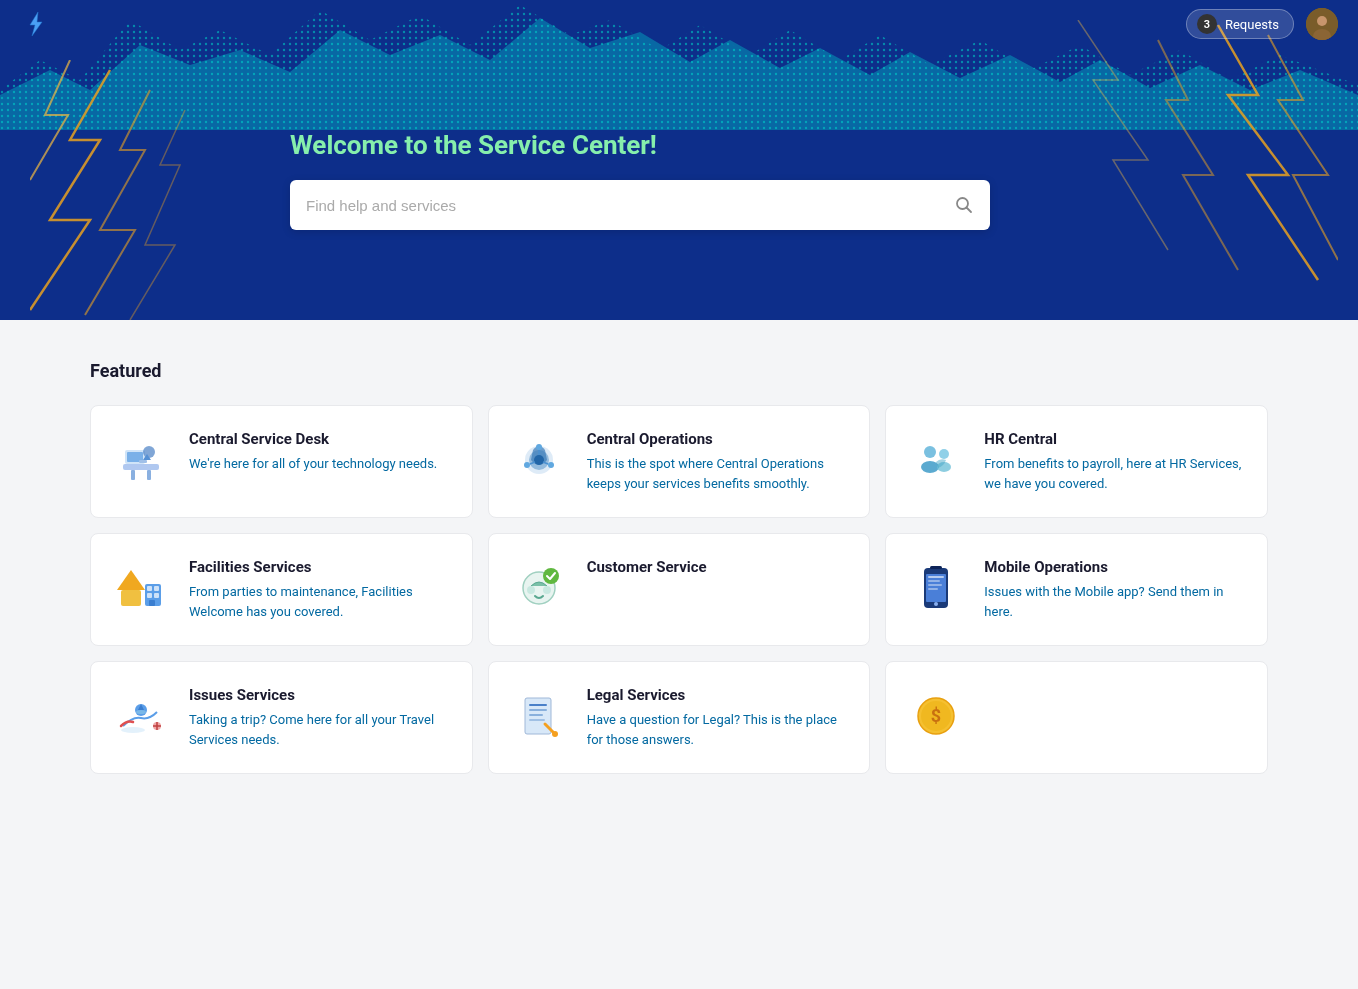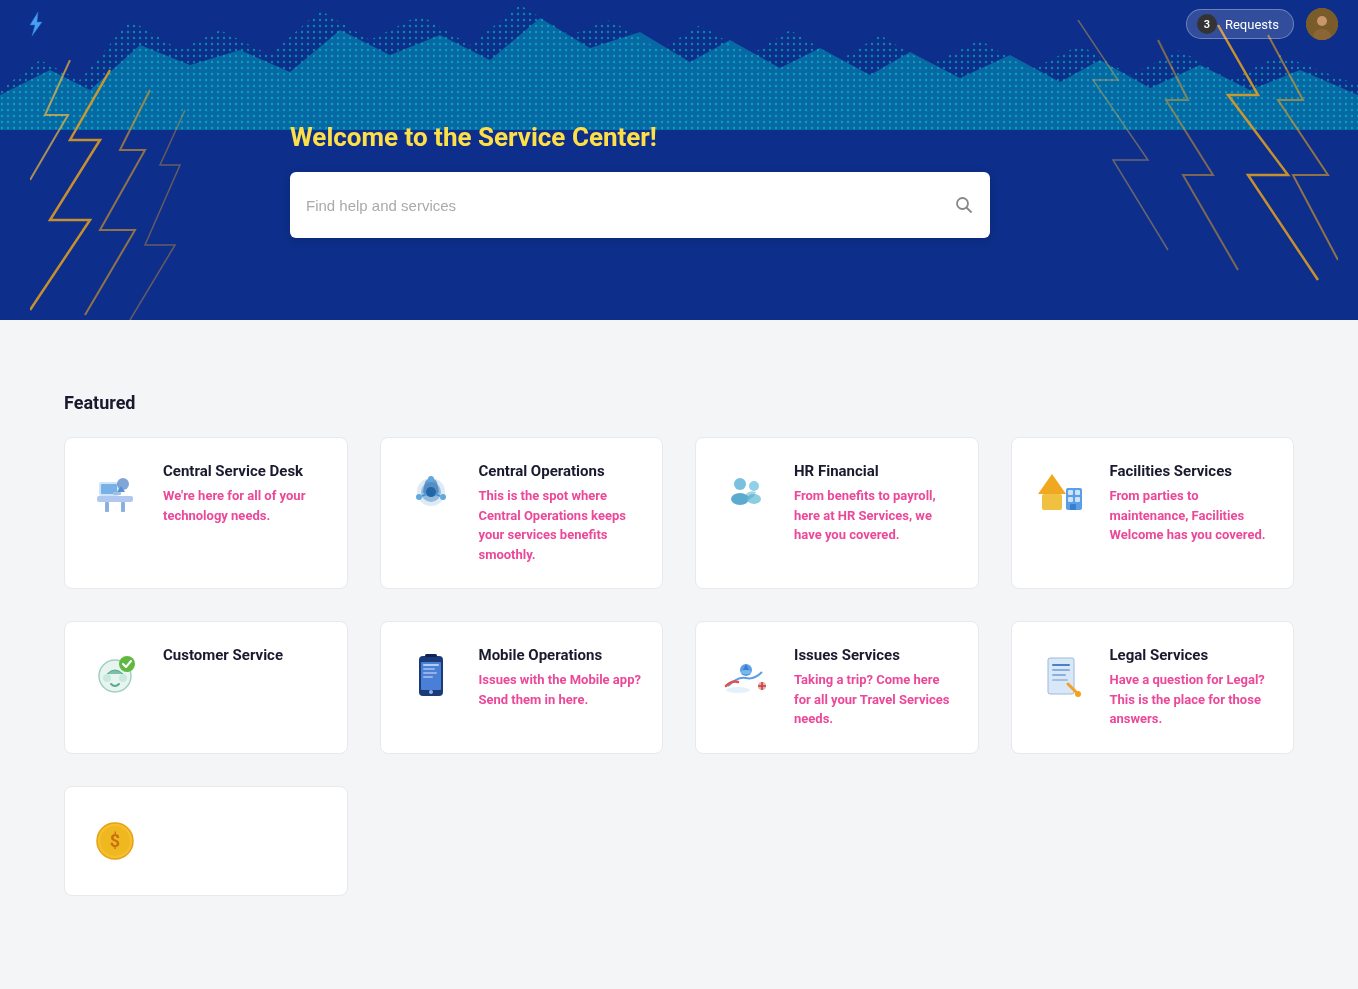--- a/index.html
+++ b/index.html
@@ -78,64 +78,63 @@
       cursor: pointer;
     }
 
     
     .hero-content {
       position: relative;
       z-index: 5;
       margin-top: 40px;
     }
     .hero-title {
-      color: #fde047;
+      color: #86efac;
       font-size: 26px;
       font-weight: 700;
       margin-bottom: 20px;
     }
     .search-bar {
       width: 700px;
       background: white;
       border-radius: 6px;
       display: flex;
       align-items: center;
       padding: 0 16px;
-      height: 66px;
+      height: 50px;
       box-shadow: 0 2px 8px rgba(0,0,0,0.15);
     }
     .search-input {
       flex: 1;
       border: none;
       outline: none;
       font-size: 15px;
       color: #333;
       background: transparent;
     }
     .search-input::placeholder { color: #aaa; }
     .search-icon-wrap {
       color: #666;
       display: flex; align-items: center;
     }
 
     
     .main {
-      padding: 40px 64px;
-      margin-top: 32px;
+      padding: 40px 90px;
     }
     .section-title {
       font-size: 18px;
       font-weight: 700;
       color: #1a1a2e;
       margin-bottom: 24px;
     }
     .cards-grid {
       display: grid;
-      grid-template-columns: repeat(4, 1fr);
-      gap: 32px;
+      grid-template-columns: repeat(3, 1fr);
+      gap: 15px;
     }
     .card {
       background: white;
       border-radius: 8px;
       border: 1px solid #e8e9ec;
       padding: 24px 20px;
       display: flex;
       align-items: flex-start;
       gap: 18px;
       cursor: pointer;
@@ -149,23 +148,22 @@
     }
     .card-body {}
     .card-title {
       font-size: 15px;
       font-weight: 700;
       color: #1a1a2e;
       margin-bottom: 6px;
     }
     .card-desc {
       font-size: 13px;
-      color: #ec4899;
+      color: #0369a1;
       line-height: 1.5;
-      font-weight: bold;
     }
 
     
     .icon-desk { color: #5b8dd9; }
     .icon-ops { color: #4a90d9; }
     .icon-hr { color: #5bc0de; }
     .icon-fac { color: #f5a623; }
     .icon-cust { color: #7cb9a0; }
     .icon-mob { color: #3a6fd8; }
     .icon-travel { color: #e05c5c; }
@@ -290,21 +288,21 @@
     <div class="card-icon icon-hr">
       <svg width="56" height="56" viewBox="0 0 56 56" xmlns="http://www.w3.org/2000/svg">
     <circle cx="22" cy="20" r="6" fill="#7ac0e0"></circle>
     <ellipse cx="22" cy="35" rx="9" ry="6" fill="#5baad0"></ellipse>
     <circle cx="36" cy="22" r="5" fill="#90d0e8"></circle>
     <ellipse cx="36" cy="35" rx="7" ry="5" fill="#70c0d8" opacity="0.8"></ellipse>
     <path d="M28 30 Q32 26 38 28 Q36 34 30 36 Z" fill="#4aa8c8" opacity="0.5"></path>
   </svg>
     </div>
     <div class="card-body">
-      <div class="card-title">HR Financial</div>
+      <div class="card-title">HR Central</div>
       <div class="card-desc">From benefits to payroll, here at HR Services, we have you covered.</div>
     </div>
   </div>
       <div class="card">
     <div class="card-icon icon-fac">
       <svg width="56" height="56" viewBox="0 0 56 56" xmlns="http://www.w3.org/2000/svg">
     <rect x="8" y="30" width="20" height="16" rx="2" fill="#f0c040"></rect>
     <polygon points="18,10 32,30 4,30" fill="#f0a820"></polygon>
     <rect x="32" y="24" width="16" height="22" rx="2" fill="#5b9ee8"></rect>
     <rect x="34" y="26" width="5" height="5" rx="1" fill="white" opacity="0.7"></rect>

